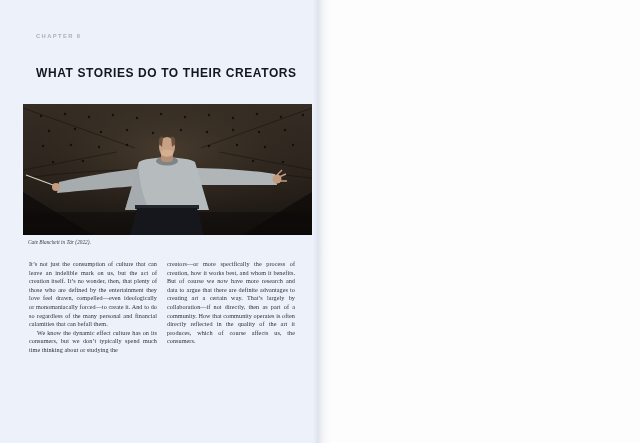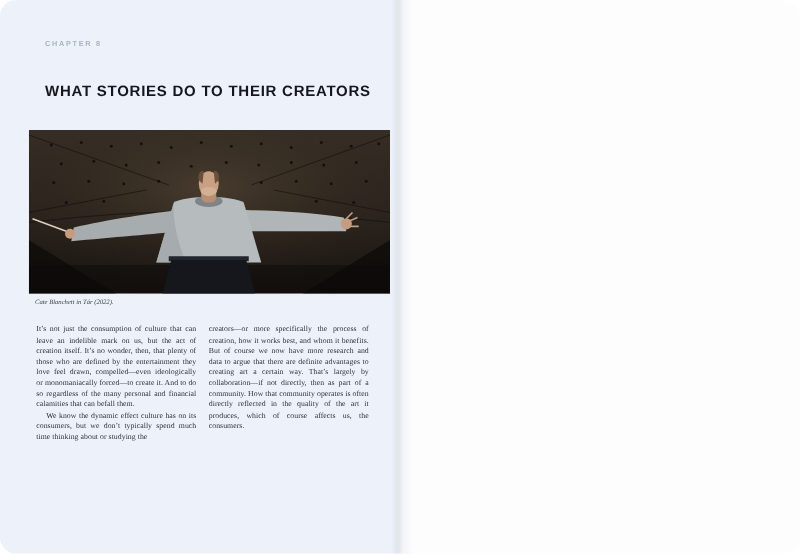--- a/index.html
+++ b/index.html
@@ -1,17 +1,17 @@
 <!DOCTYPE html>
 <html><head>
 <meta charset="utf-8">
 <style>
   html,body{margin:0;padding:0;background:#ffffff;}
   #spread{position:relative;width:640px;height:443px;overflow:hidden;
-          font-family:"Liberation Serif",serif;border-radius:13px;}
+          font-family:"Liberation Serif",serif;}
 
   
   .left-page{position:absolute;left:0;top:0;width:318px;height:443px;background:#ecf1fa;}
   .right-page{position:absolute;left:318px;top:0;width:322px;height:443px;
               background:linear-gradient(90deg,#eef0f3 0%,#fdfdfe 4%,#fdfdfe 100%);}
   .spine{position:absolute;left:313px;top:0;width:10px;height:443px;
          background:linear-gradient(90deg,rgba(40,55,80,0) 0%,rgba(40,55,80,0.07) 50%,rgba(40,55,80,0) 100%);}
 
   
   .chapter-label{position:absolute;left:36px;top:33px;

